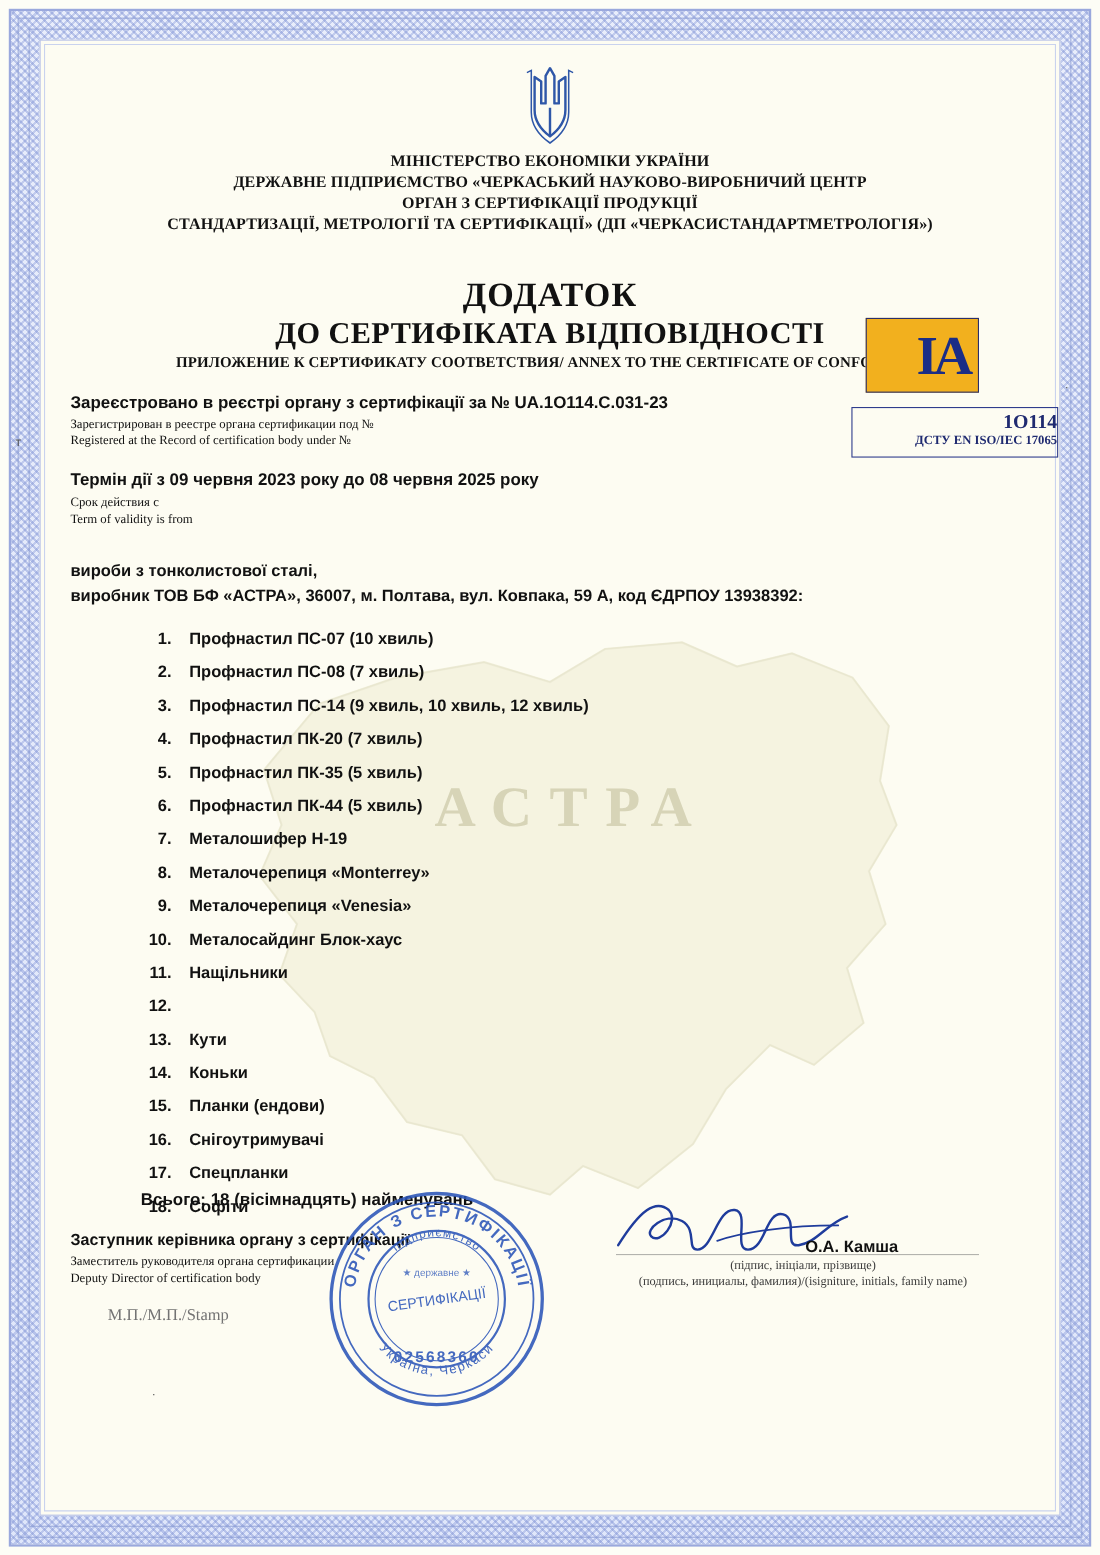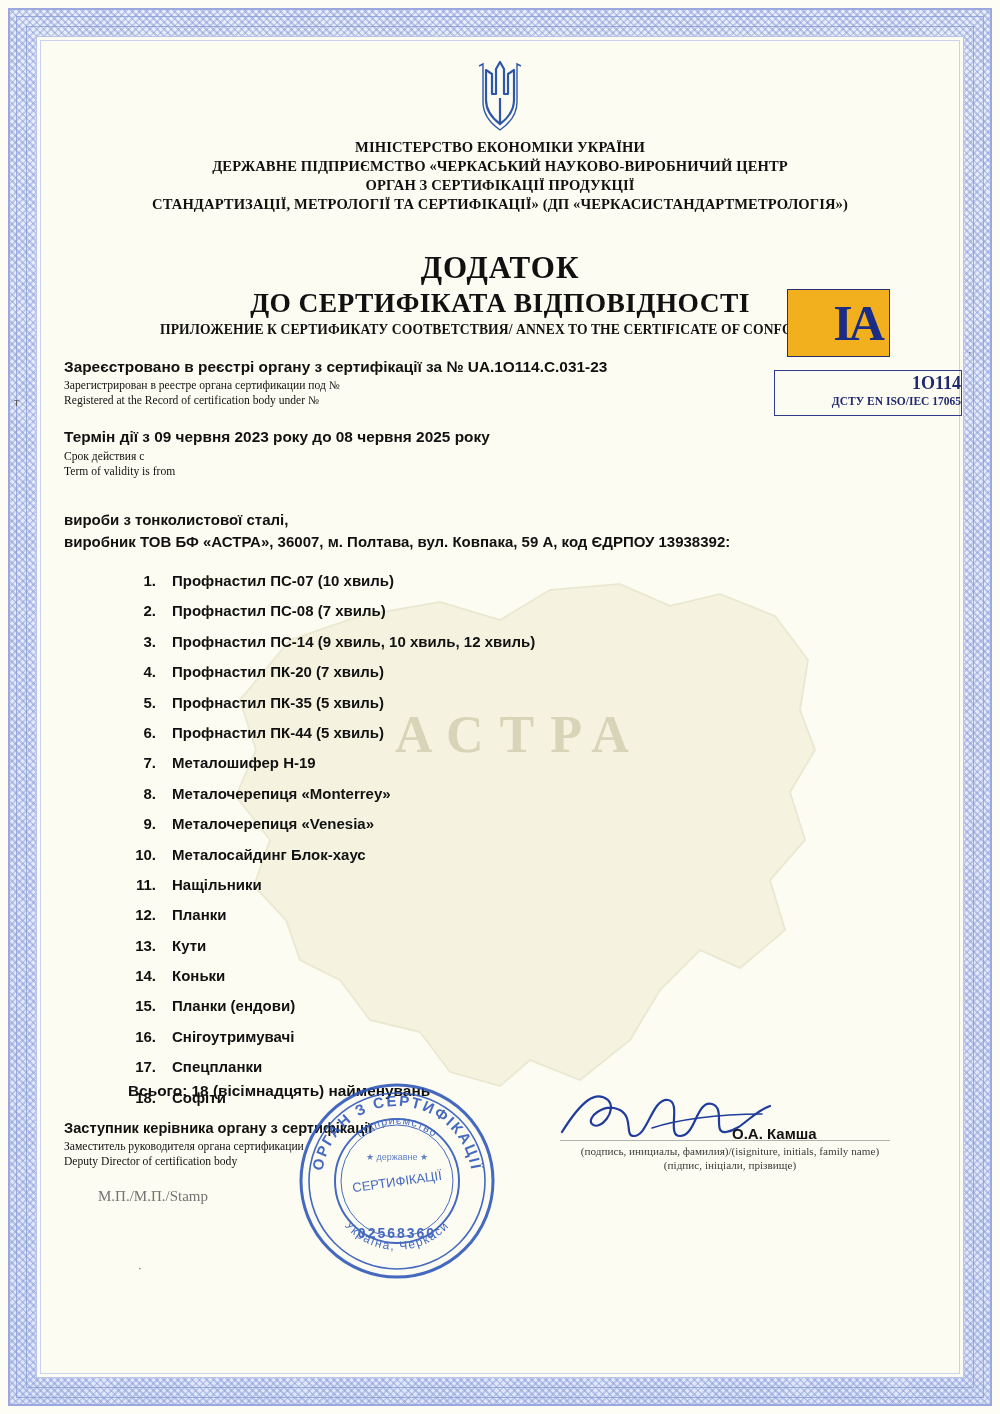--- a/index.html
+++ b/index.html
@@ -432,21 +432,20 @@
       <div class="item">
           <span class="num">10.</span>
           <span class="lbl">Металосайдинг Блок-хаус</span>
         </div>
       <div class="item">
           <span class="num">11.</span>
           <span class="lbl">Нащільники</span>
         </div>
       <div class="item">
           <span class="num">12.</span>
-          <span class="lbl">Планки</span>
         </div>
       <div class="item">
           <span class="num">13.</span>
           <span class="lbl">Кути</span>
         </div>
       <div class="item">
           <span class="num">14.</span>
           <span class="lbl">Коньки</span>
         </div>
       <div class="item">
@@ -479,22 +478,22 @@
     <svg class="sig-scribble" viewBox="0 0 230 62">
       <path d="M6,48 C26,16 40,6 52,16 C62,26 44,48 36,40 C30,34 48,18 64,26 C78,34 68,52 78,52
                C92,52 96,14 112,16 C126,18 110,52 124,52 C140,52 140,16 156,20 C170,24 156,50 170,48
                C186,46 196,28 214,22" fill="none" stroke="#1f3c9c" stroke-width="2.2" stroke-linecap="round"></path>
       <path d="M96,44 C120,36 160,30 206,30" fill="none" stroke="#1f3c9c" stroke-width="1.6" stroke-linecap="round"></path>
     </svg>
     <div class="sig-rule"></div>
 
     <div class="sig-name">О.А. Камша</div>
     <div class="sig-caption">
+      <div>(підпис, ініціали, прізвище)</div>
       <div>(подпись, инициалы, фамилия)/(isigniture, initials, family name)</div>
-      <div>(підпис, ініціали, прізвище)</div>
     </div>
 
     <svg class="stamp" viewBox="0 0 202 202">
       <defs>
         <path id="arcTop" d="M26,101 A75,75 0 0 1 176,101"></path>
         <path id="arcBottom" d="M32,101 A69,69 0 0 0 170,101"></path>
         <path id="arcTopInner" d="M44,101 A57,57 0 0 1 158,101"></path>
       </defs>
       <circle cx="101" cy="101" r="96" fill="none" stroke="#2b55b8" stroke-width="3"></circle>
       <circle cx="101" cy="101" r="88" fill="none" stroke="#2b55b8" stroke-width="1.6"></circle>

